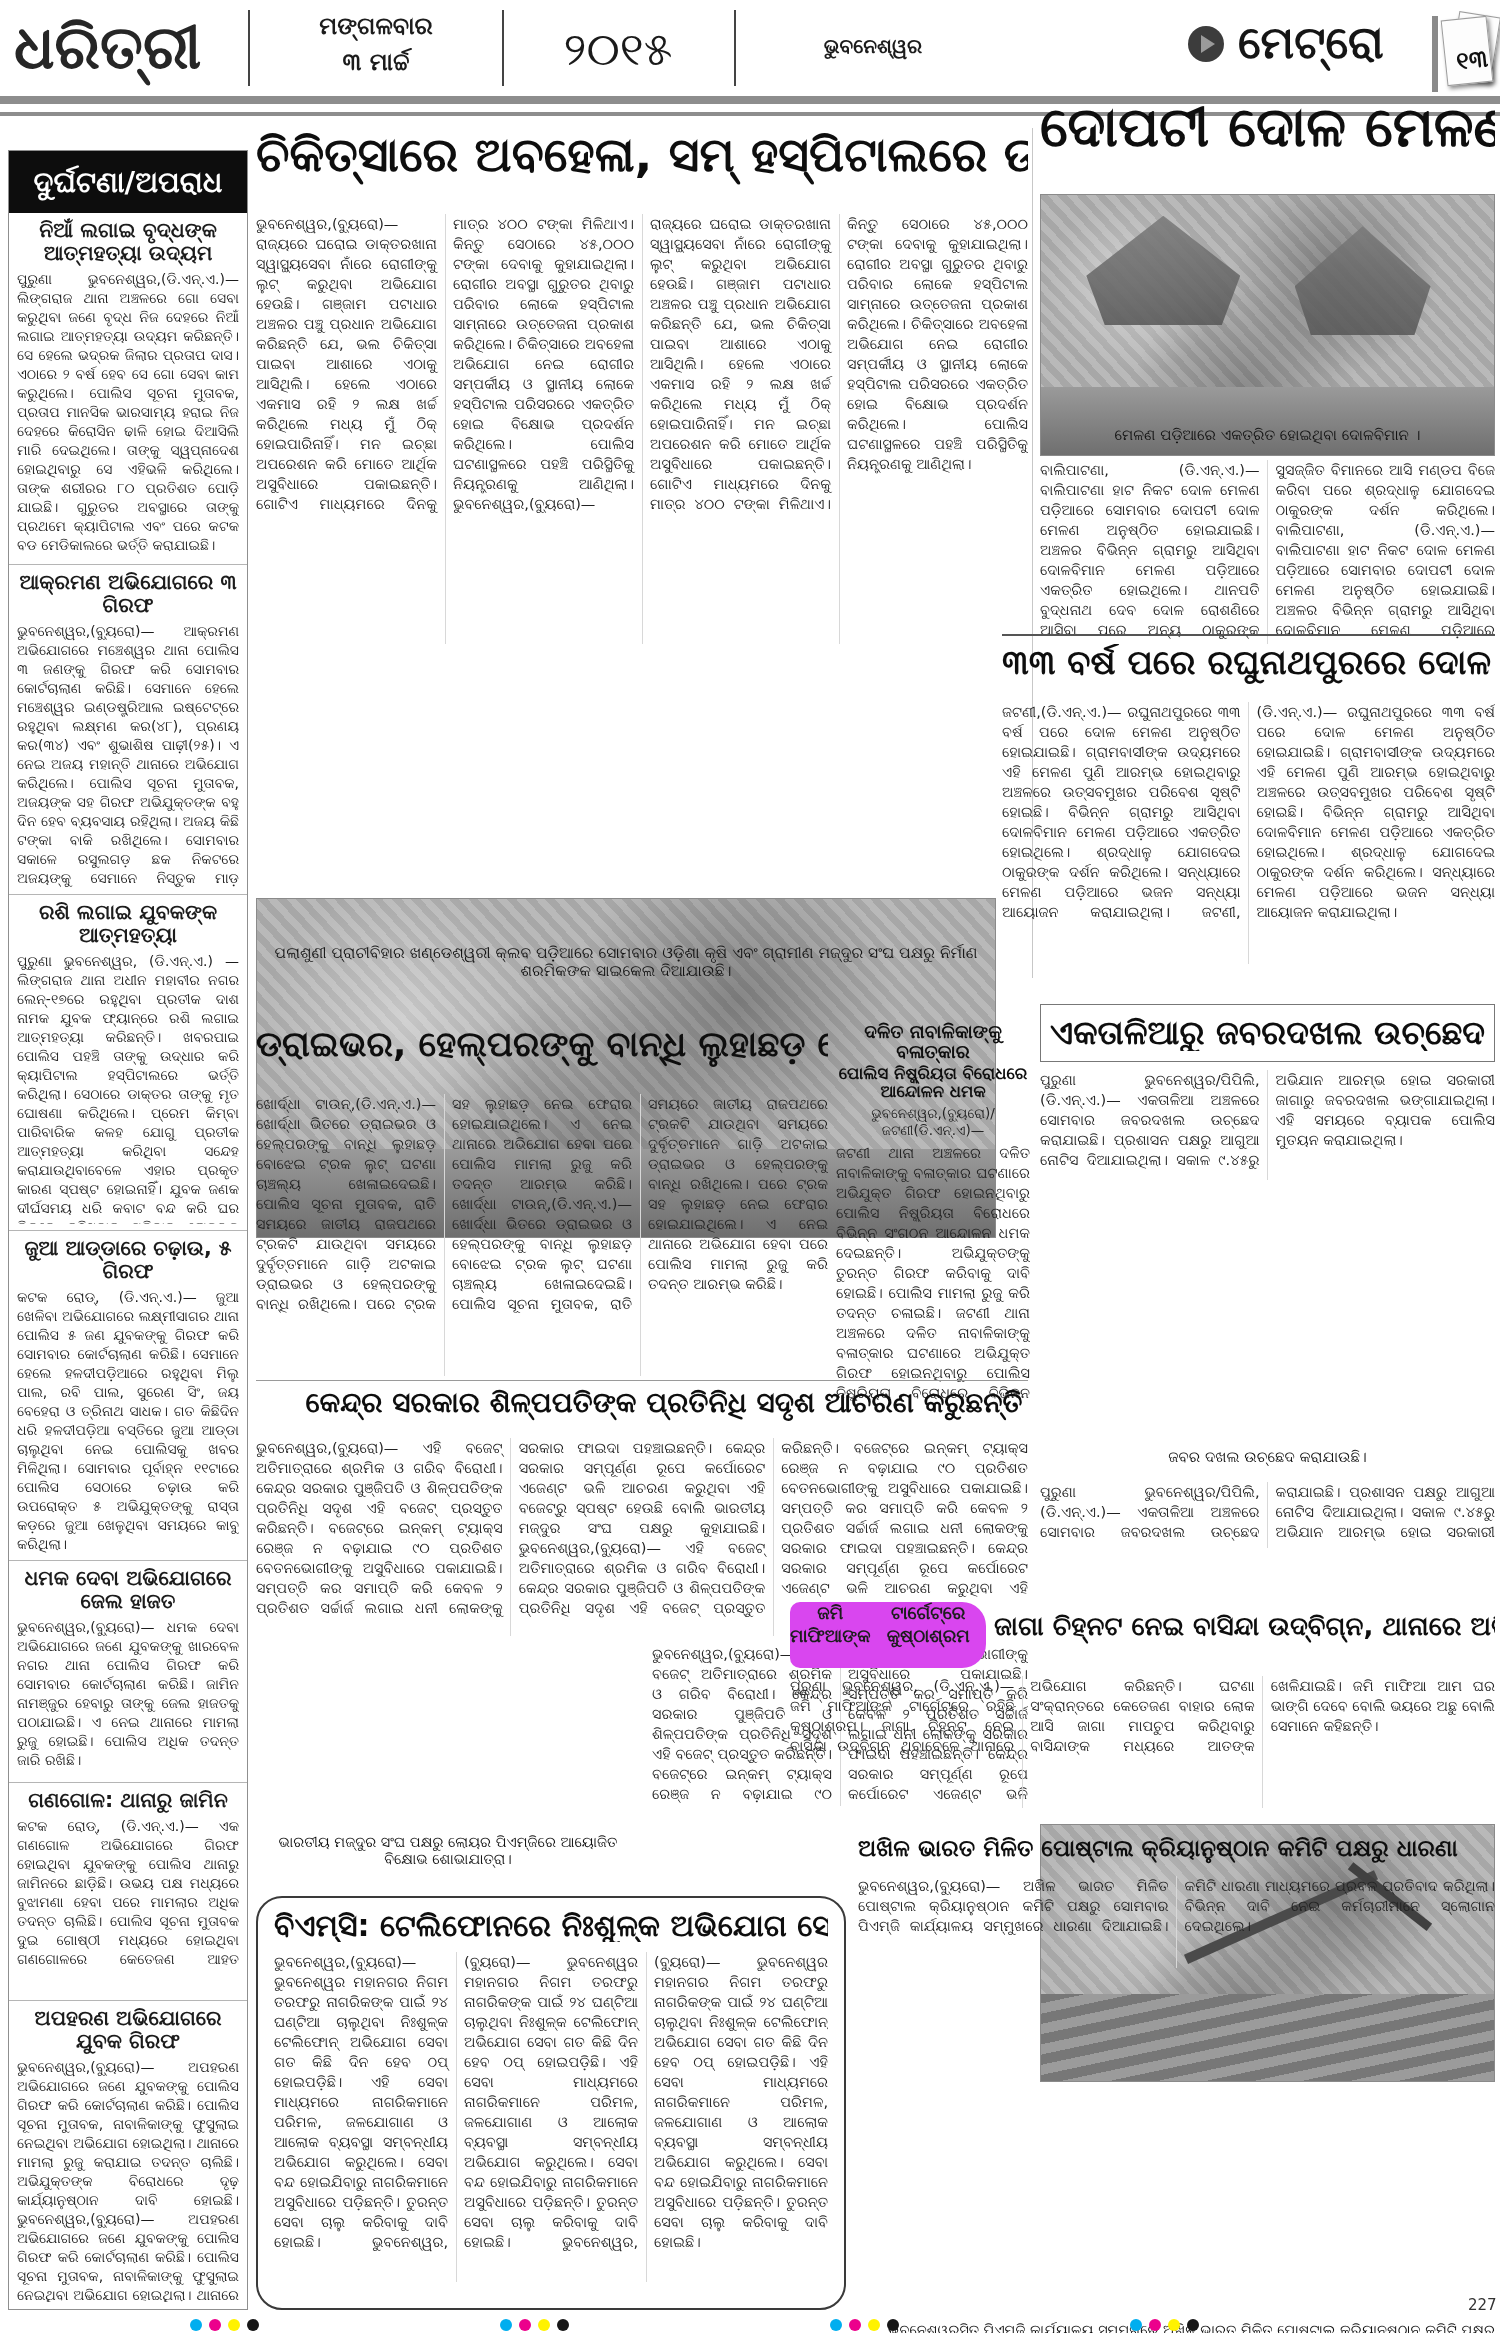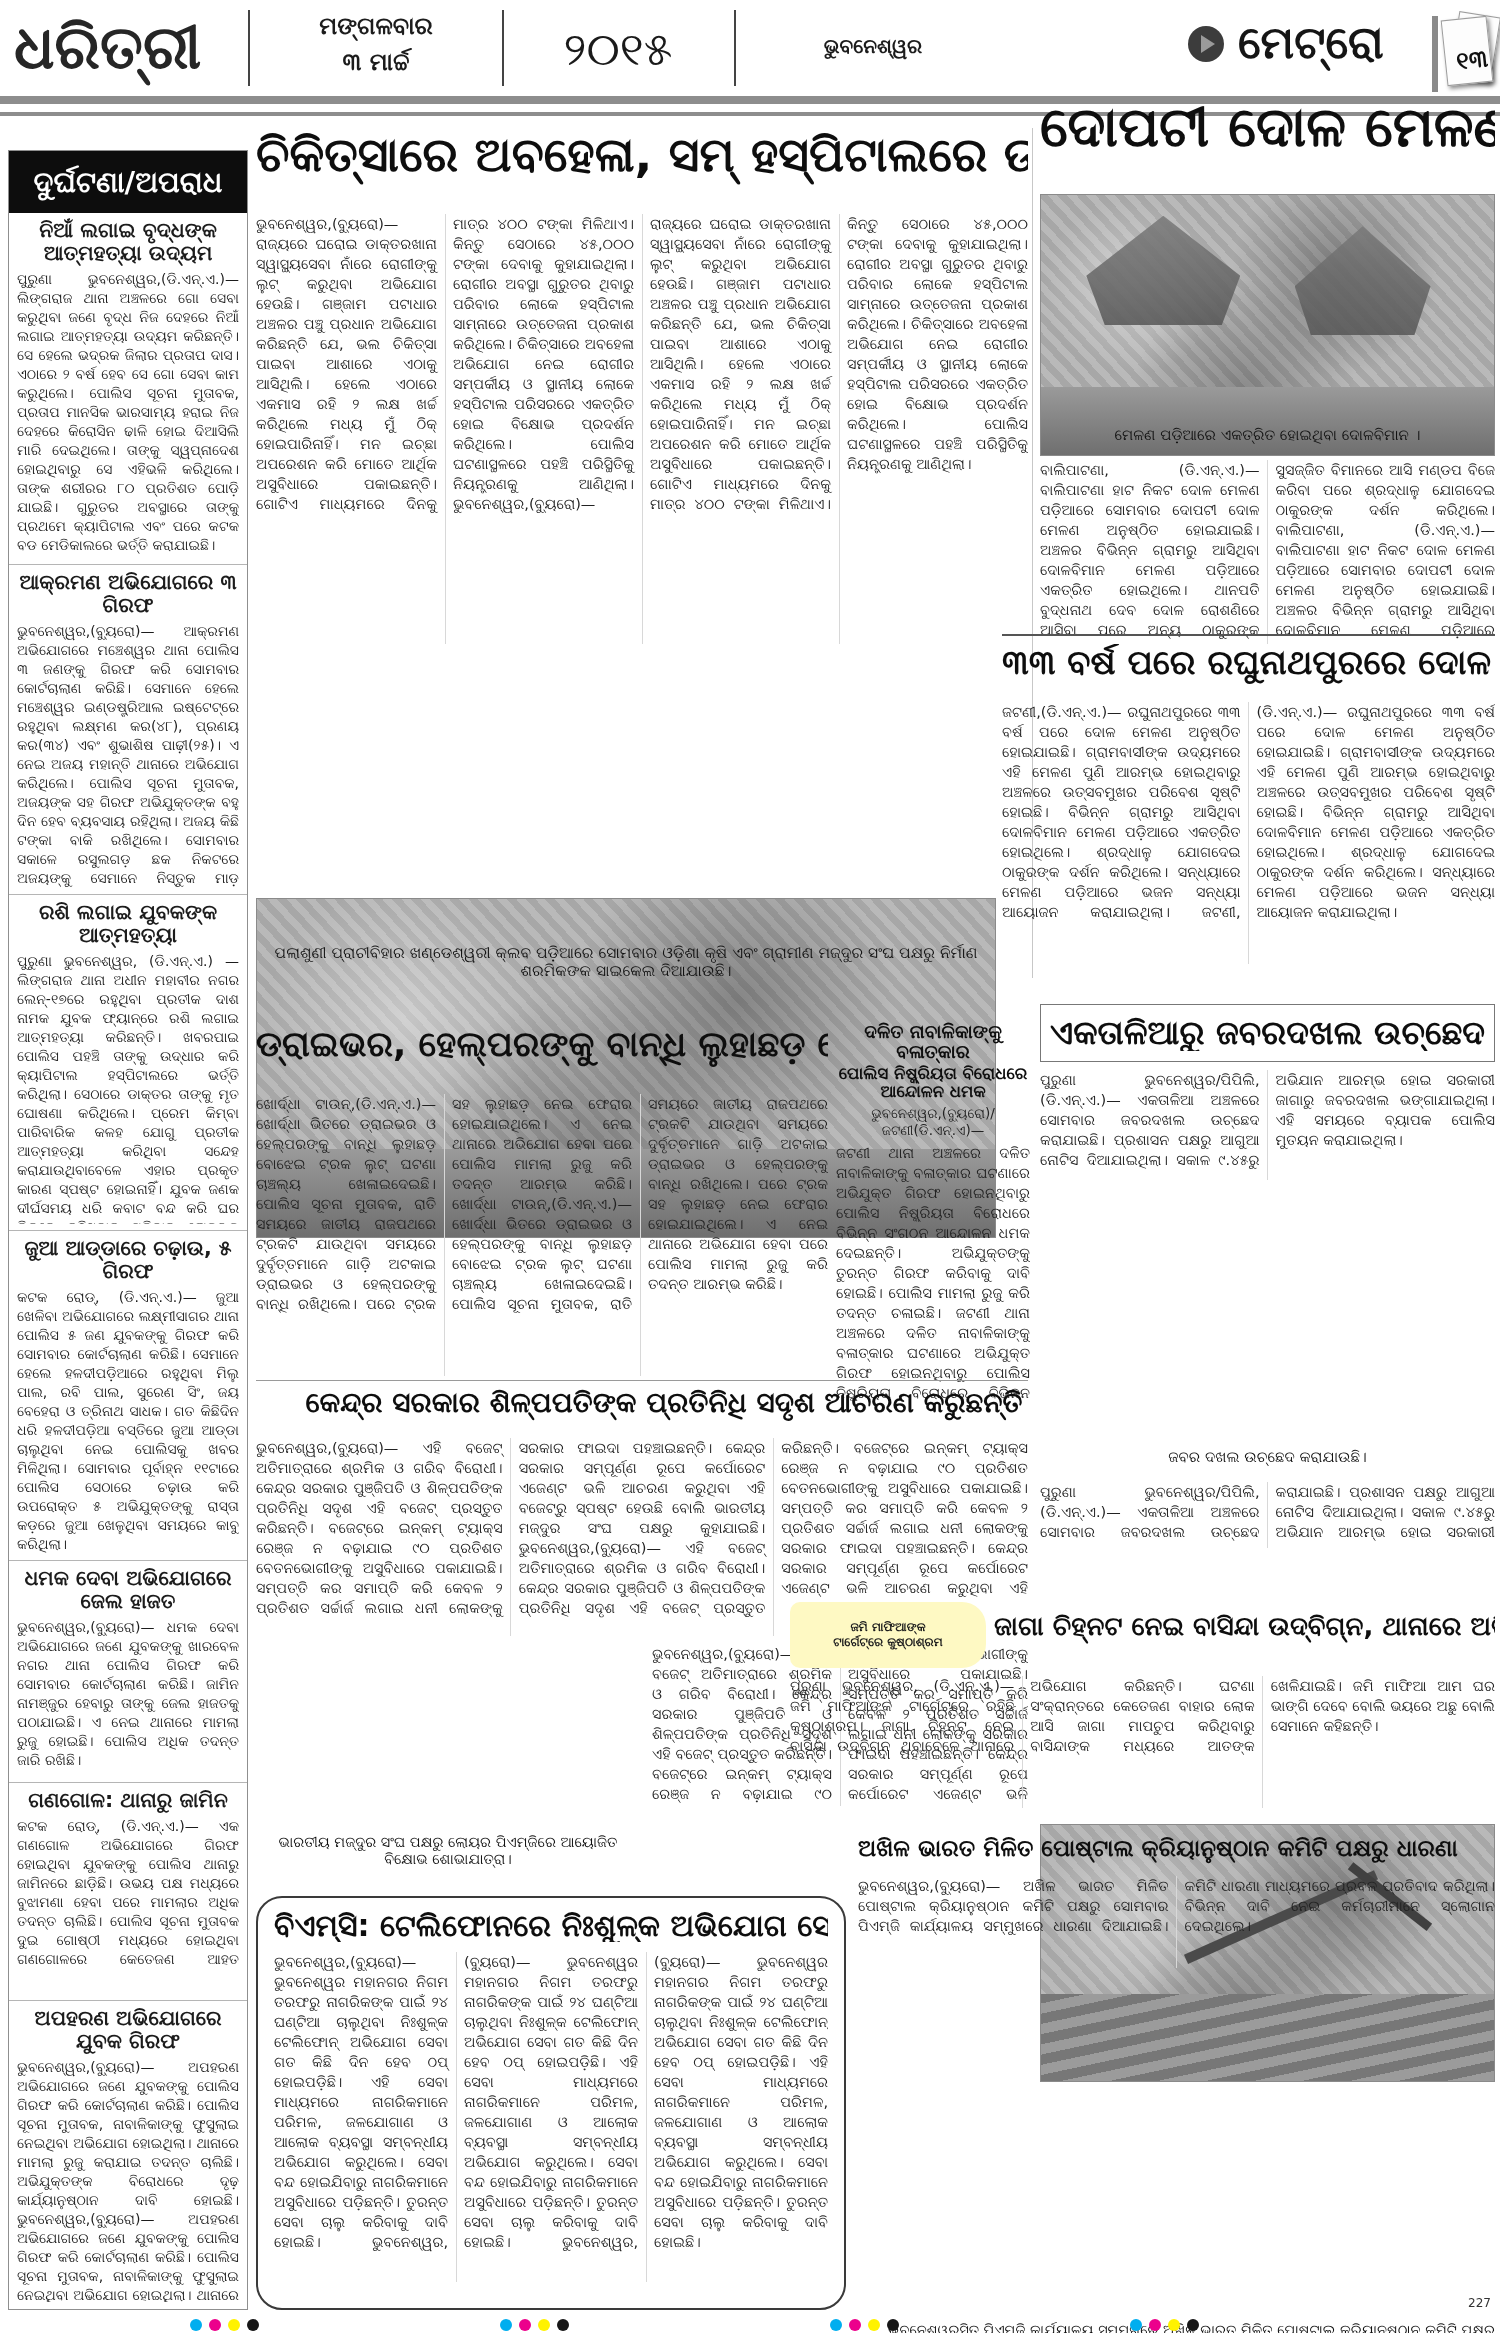--- a/index.html
+++ b/index.html
@@ -30,22 +30,22 @@
       background:linear-gradient(#7a7a7a,#565656); clip-path:polygon(50% 0,100% 55%,88% 100%,12% 100%,0 55%); opacity:.85; }
   .photo .canopy.c2 { left:56%; width:30%; top:12%; }
   .rule-h { background:#8d8d8d; }
   .rule-v { background:#9a9a9a; }
   .section-box { background:#0d0d0d; color:#fff; display:flex; align-items:center; justify-content:center;
       font-weight:bold; font-size:29px; }
   .left-col { border:1px solid #8f8f8f; }
   .left-art { padding:6px 8px 8px 8px; border-bottom:1px solid #b5b5b5; overflow:hidden; }
   .left-art .lh { font-size:20.5px; font-weight:bold; text-align:center; line-height:1.12; margin-bottom:5px; }
   .left-art .lb { font-size:14px; line-height:1.36; text-align:justify; overflow:hidden; }
-  .kicker { background:#fef9c3; border-radius:10px 24px 24px 10px; text-align:center;
-      font-weight:bold; font-size:12px; line-height:1.25; display:flex; flex-direction:column; justify-content:center; }
+  .kicker { background:#d946ef; border-radius:10px 24px 24px 10px; text-align:center;
+      font-weight:bold; font-size:18px; line-height:1.25; display:flex; justify-content:center; }
   .boxed-hl { border:1px solid #777; display:flex; align-items:center; justify-content:center; }
   .round-box { border:2px solid #3a3a3a; border-radius:26px; padding:12px 16px 10px 16px; overflow:hidden; }
   .byline { font-size:13.5px; color:#222; }
   .dot { width:12px; height:12px; border-radius:50%; display:inline-block; margin-right:7px; }
   .corner-pages { position:absolute; }
   .sheet { position:absolute; background:#fdfdfd; border:1px solid #9c9c9c; box-shadow:2px 3px 4px rgba(0,0,0,.45); }
   .play-circle { width:36px; height:36px; border-radius:50%; background:#3c3c3c; position:relative; }
   .play-circle .tri { position:absolute; left:13px; top:9px; width:0; height:0;
       border-left:14px solid #9a9a9a; border-top:9px solid transparent; border-bottom:9px solid transparent; }
   .arm { position:absolute; width:46%; height:10px; background:#4a4a4a; transform:rotate(-24deg); left:30%; top:34%; }
@@ -183,19 +183,19 @@
   <div class="abs round-box" style="left:256px; top:1896px; width:590px; height:414px;">
     <div class="hl" style="font-size:30px; text-align:center; white-space:nowrap; overflow:hidden;">ବିଏମ୍ସି: ଟେଲିଫୋନରେ ନିଃଶୁଳ୍କ ଅଭିଯୋଗ ସେବା ଠପ୍</div>
     <div class="body-text cols-3" style="height:330px; margin-top:10px;">ଭୁବନେଶ୍ୱର,(ବ୍ୟୁରୋ)— ଭୁବନେଶ୍ୱର ମହାନଗର ନିଗମ ତରଫରୁ ନାଗରିକଙ୍କ ପାଇଁ ୨୪ ଘଣ୍ଟିଆ ଚାଲୁଥିବା ନିଃଶୁଳ୍କ ଟେଲିଫୋନ୍ ଅଭିଯୋଗ ସେବା ଗତ କିଛି ଦିନ ହେବ ଠପ୍ ହୋଇପଡ଼ିଛି। ଏହି ସେବା ମାଧ୍ୟମରେ ନାଗରିକମାନେ ପରିମଳ, ଜଳଯୋଗାଣ ଓ ଆଲୋକ ବ୍ୟବସ୍ଥା ସମ୍ବନ୍ଧୀୟ ଅଭିଯୋଗ କରୁଥିଲେ। ସେବା ବନ୍ଦ ହୋଇଯିବାରୁ ନାଗରିକମାନେ ଅସୁବିଧାରେ ପଡ଼ିଛନ୍ତି। ତୁରନ୍ତ ସେବା ଚାଲୁ କରିବାକୁ ଦାବି ହୋଇଛି। ଭୁବନେଶ୍ୱର,(ବ୍ୟୁରୋ)— ଭୁବନେଶ୍ୱର ମହାନଗର ନିଗମ ତରଫରୁ ନାଗରିକଙ୍କ ପାଇଁ ୨୪ ଘଣ୍ଟିଆ ଚାଲୁଥିବା ନିଃଶୁଳ୍କ ଟେଲିଫୋନ୍ ଅଭିଯୋଗ ସେବା ଗତ କିଛି ଦିନ ହେବ ଠପ୍ ହୋଇପଡ଼ିଛି। ଏହି ସେବା ମାଧ୍ୟମରେ ନାଗରିକମାନେ ପରିମଳ, ଜଳଯୋଗାଣ ଓ ଆଲୋକ ବ୍ୟବସ୍ଥା ସମ୍ବନ୍ଧୀୟ ଅଭିଯୋଗ କରୁଥିଲେ। ସେବା ବନ୍ଦ ହୋଇଯିବାରୁ ନାଗରିକମାନେ ଅସୁବିଧାରେ ପଡ଼ିଛନ୍ତି। ତୁରନ୍ତ ସେବା ଚାଲୁ କରିବାକୁ ଦାବି ହୋଇଛି। ଭୁବନେଶ୍ୱର,(ବ୍ୟୁରୋ)— ଭୁବନେଶ୍ୱର ମହାନଗର ନିଗମ ତରଫରୁ ନାଗରିକଙ୍କ ପାଇଁ ୨୪ ଘଣ୍ଟିଆ ଚାଲୁଥିବା ନିଃଶୁଳ୍କ ଟେଲିଫୋନ୍ ଅଭିଯୋଗ ସେବା ଗତ କିଛି ଦିନ ହେବ ଠପ୍ ହୋଇପଡ଼ିଛି। ଏହି ସେବା ମାଧ୍ୟମରେ ନାଗରିକମାନେ ପରିମଳ, ଜଳଯୋଗାଣ ଓ ଆଲୋକ ବ୍ୟବସ୍ଥା ସମ୍ବନ୍ଧୀୟ ଅଭିଯୋଗ କରୁଥିଲେ। ସେବା ବନ୍ଦ ହୋଇଯିବାରୁ ନାଗରିକମାନେ ଅସୁବିଧାରେ ପଡ଼ିଛନ୍ତି। ତୁରନ୍ତ ସେବା ଚାଲୁ କରିବାକୁ ଦାବି ହୋଇଛି।</div>
   </div>
 
   <div class="abs body-text cols-2" style="left:858px; top:1876px; width:637px; height:92px;">ଭୁବନେଶ୍ୱର,(ବ୍ୟୁରୋ)— ଅଖିଳ ଭାରତ ମିଳିତ ପୋଷ୍ଟାଲ କ୍ରିୟାନୁଷ୍ଠାନ କମିଟି ପକ୍ଷରୁ ସୋମବାର ପିଏମ୍‌ଜି କାର୍ଯ୍ୟାଳୟ ସମ୍ମୁଖରେ ଧାରଣା ଦିଆଯାଇଛି। କମିଟି ଧାରଣା ମାଧ୍ୟମରେ ପ୍ରବଳ ପ୍ରତିବାଦ କରିଥିଲା। ବିଭିନ୍ନ ଦାବି ନେଇ କର୍ମଚାରୀମାନେ ସ୍ଲୋଗାନ ଦେଇଥିଲେ।</div>
   <div class="abs hl" style="left:858px; top:1836px; width:637px; height:34px; font-size:23px; white-space:nowrap; overflow:hidden;">ଅଖିଳ ଭାରତ ମିଳିତ ପୋଷ୍ଟାଲ କ୍ରିୟାନୁଷ୍ଠାନ କମିଟି ପକ୍ଷରୁ ଧାରଣା</div>
 
   <div class="abs caption" style="left:858px; top:2286px; width:637px; height:40px; text-align:right; font-size:14.5px;margin-top:36px;">ଭୁବନେଶ୍ୱରସ୍ଥିତ ପିଏମ୍‌ଜି କାର୍ଯ୍ୟାଳୟ ସମ୍ମୁଖରେ ଅଖିଳ ଭାରତ ମିଳିତ ପୋଷ୍ଟାଲ କ୍ରିୟାନୁଷ୍ଠାନ କମିଟି ପକ୍ଷରୁ ଦିଆଯାଇଥିବା ଧାରଣା।</div>
 
-  <div class="abs" style="left:1468px; top:2296px; font-size:12px; color:#333;">227</div>
+  <div class="abs" style="left:1468px; top:2296px; font-size:15px; color:#333;">227</div>
   <div class="abs" style="left:190px; top:2316px;"><span class="dot" style="background: rgb(0, 174, 239);"></span><span class="dot" style="background: rgb(236, 0, 140);"></span><span class="dot" style="background: rgb(255, 242, 0);"></span><span class="dot" style="background: rgb(22, 22, 22);"></span></div>
   <div class="abs" style="left:500px; top:2316px;"><span class="dot" style="background: rgb(0, 174, 239);"></span><span class="dot" style="background: rgb(236, 0, 140);"></span><span class="dot" style="background: rgb(255, 242, 0);"></span><span class="dot" style="background: rgb(22, 22, 22);"></span></div>
   <div class="abs" style="left:830px; top:2316px;"><span class="dot" style="background: rgb(0, 174, 239);"></span><span class="dot" style="background: rgb(236, 0, 140);"></span><span class="dot" style="background: rgb(255, 242, 0);"></span><span class="dot" style="background: rgb(22, 22, 22);"></span></div>
   <div class="abs" style="left:1130px; top:2316px;"><span class="dot" style="background: rgb(0, 174, 239);"></span><span class="dot" style="background: rgb(236, 0, 140);"></span><span class="dot" style="background: rgb(255, 242, 0);"></span><span class="dot" style="background: rgb(22, 22, 22);"></span></div>
 
 </div>
 
 </body></html>

